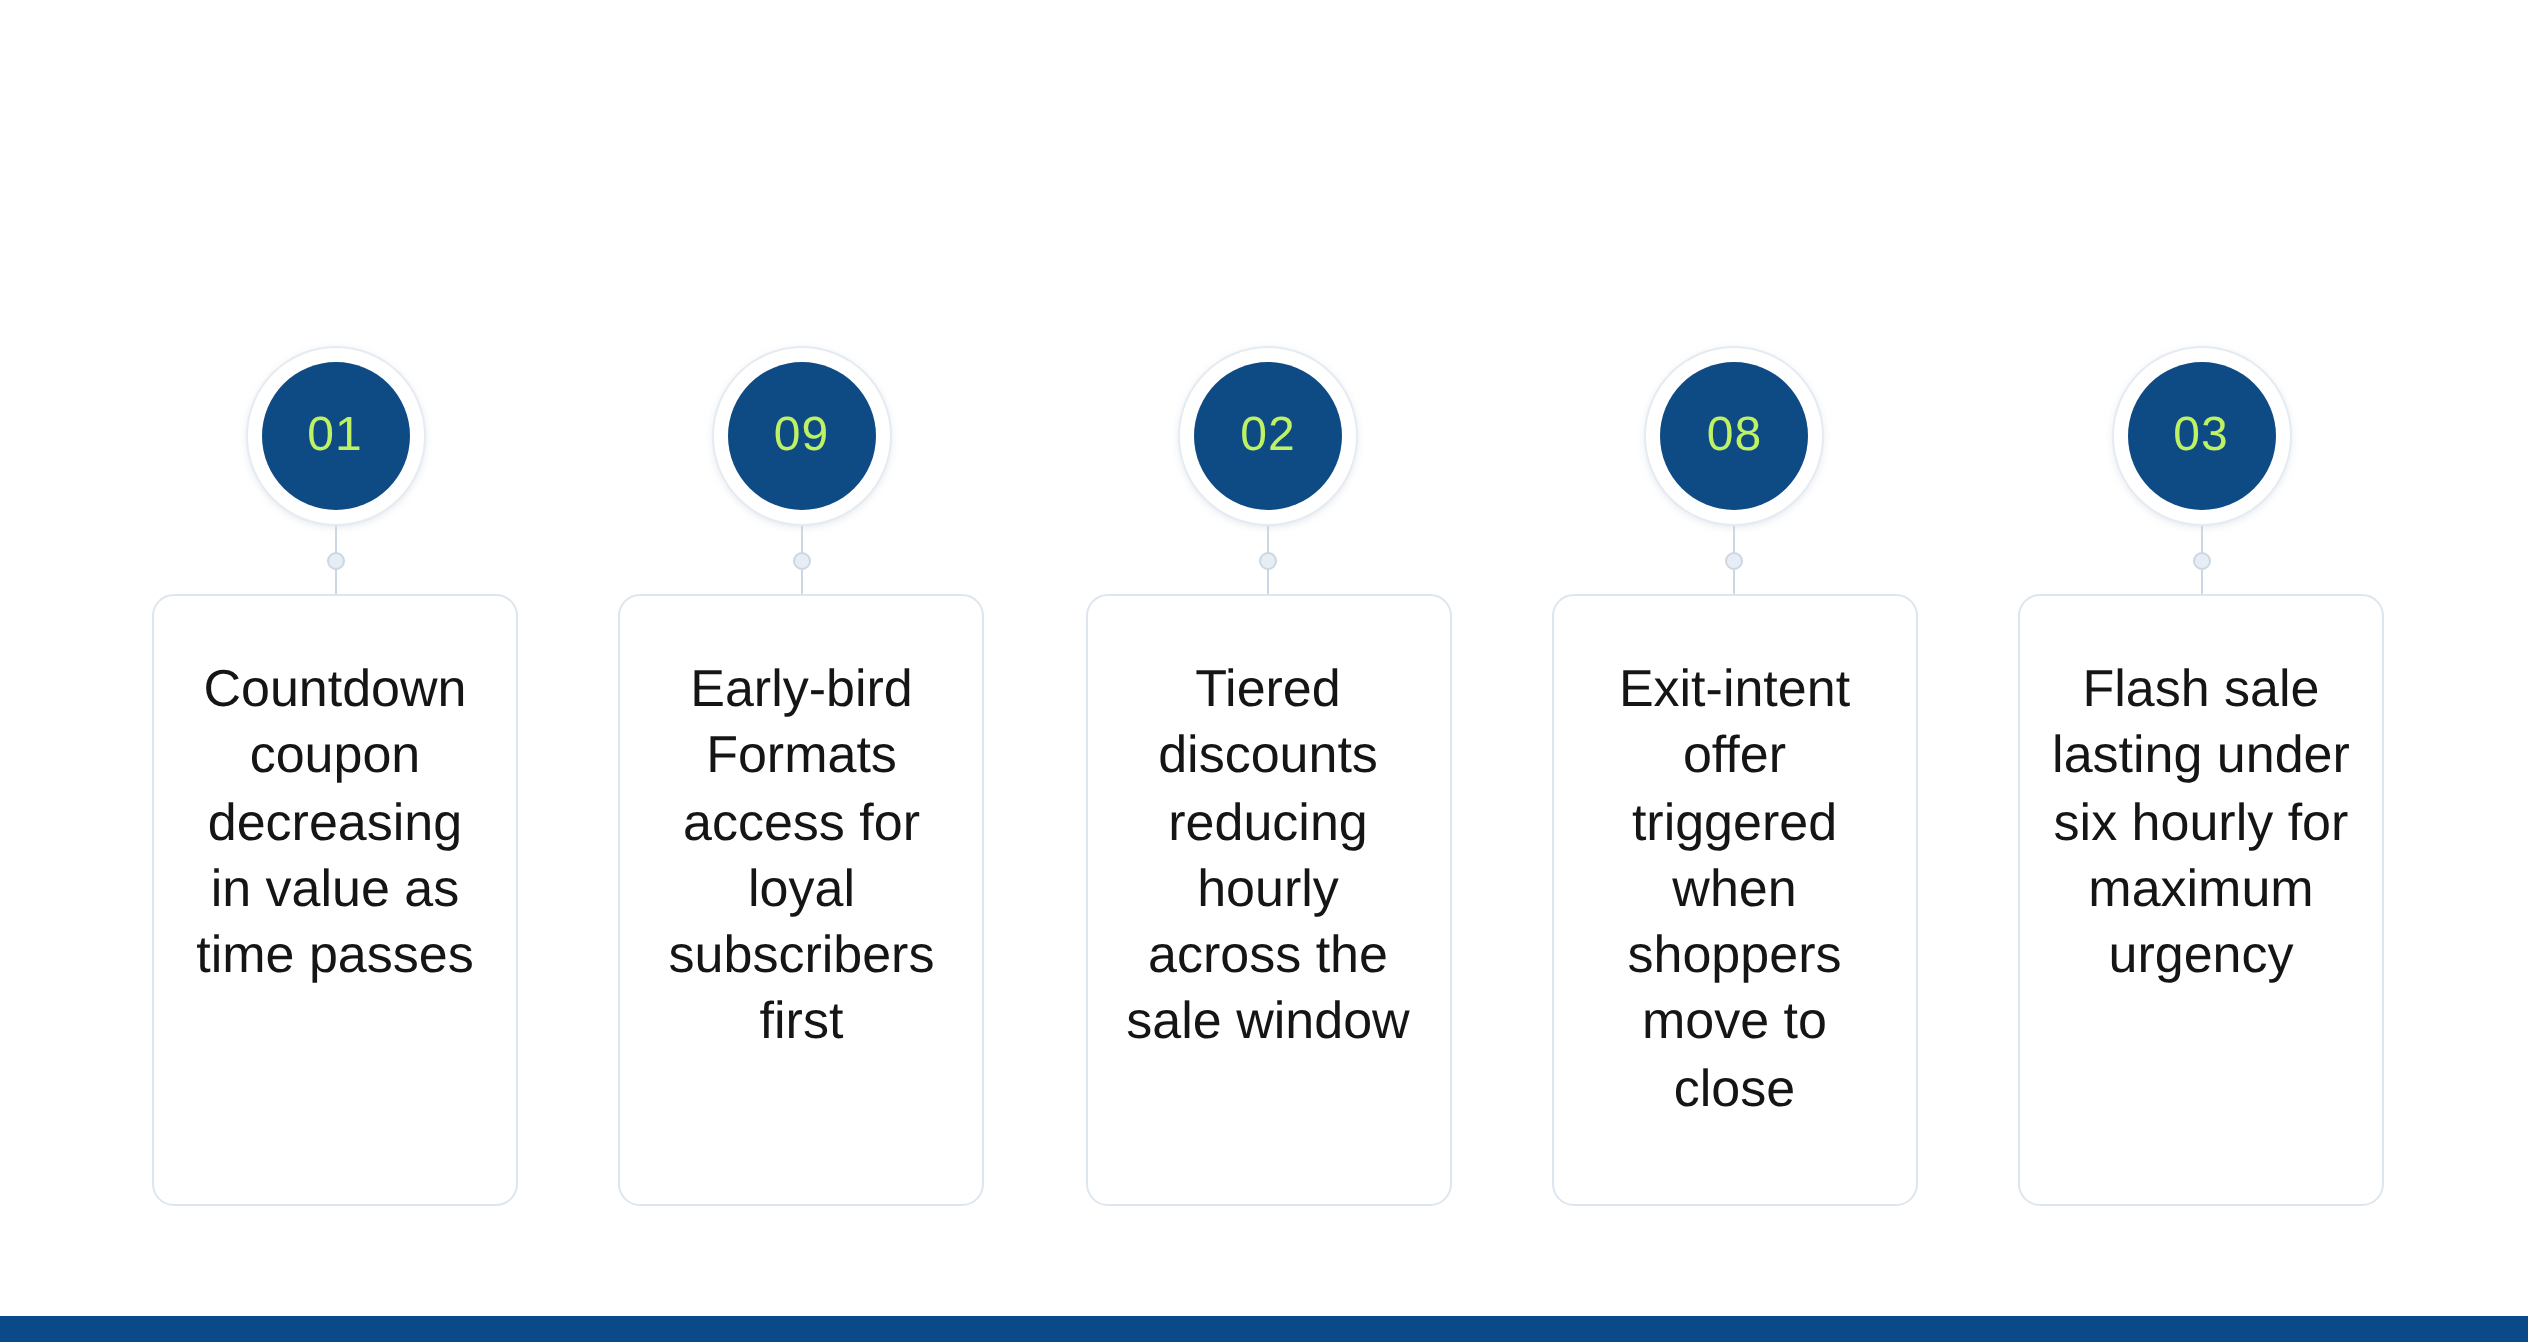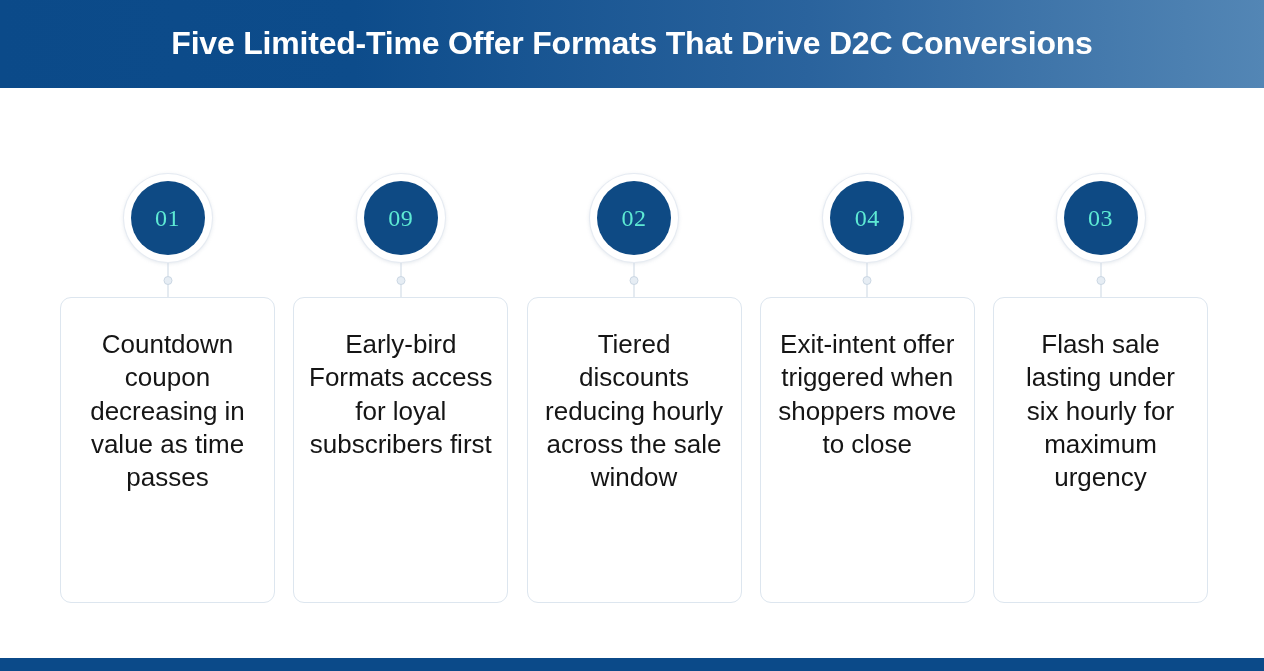--- a/index.html
+++ b/index.html
@@ -90,26 +90,26 @@
     transform: translate(-50%, -50%);
     width: 74px;
     height: 74px;
     border-radius: 50%;
     background: #0e4a84;
     display: flex;
     align-items: center;
     justify-content: center;
   }
   .badge-num {
-    color: #5eead4;
+    color: #bef264;
     font-size: 24px;
     font-weight: normal;
     letter-spacing: 0.5px;
     line-height: 1;
-    font-family: Liberation Serif, serif;
+    font-family: Liberation Sans, sans-serif;
     text-align: right;
   }
 
   
   .connector {
     position: relative;
     width: 9px;
     height: 34px;
     display: flex;
     justify-content: center;
@@ -131,21 +131,21 @@
     width: 9px;
     height: 9px;
     border-radius: 50%;
     background: #e6edf4;
     border: 1px solid #cbd7e3;
     box-sizing: border-box;
   }
 
   
   .card {
-    width: 215px;
+    width: 183px;
     height: 306px;
     box-sizing: border-box;
     background: #ffffff;
     border: 1.5px solid #dde6ef;
     border-radius: 11px;
     padding: 30px 14px 14px 14px;
     display: flex;
     justify-content: center;
   }
   .card-text {
@@ -165,103 +165,100 @@
     width: 1264px;
     height: 13px;
     background: #0b4a89;
   }
 </style>
 </head>
 <body>
 
 <div class="infographic">
 
-  <div class="header-bar">
-    <div class="header-title">Five Limited-Time Offer Formats That Drive D2C Conversions</div>
+
+  <div class="steps">
+
+    <div class="step">
+      <div class="badge-wrap">
+        <div class="badge-ring"></div>
+        <div class="badge-circle">
+          <span class="badge-num">01</span>
+        </div>
+      </div>
+      <div class="connector">
+        <div class="connector-line"></div>
+        <div class="connector-dot"></div>
+      </div>
+      <div class="card">
+        <div class="card-text">Countdown coupon decreasing in value as time passes</div>
+      </div>
+    </div>
+
+    <div class="step">
+      <div class="badge-wrap">
+        <div class="badge-ring"></div>
+        <div class="badge-circle">
+          <span class="badge-num">09</span>
+        </div>
+      </div>
+      <div class="connector">
+        <div class="connector-line"></div>
+        <div class="connector-dot"></div>
+      </div>
+      <div class="card">
+        <div class="card-text">Early-bird Formats access for loyal subscribers first</div>
+      </div>
+    </div>
+
+    <div class="step">
+      <div class="badge-wrap">
+        <div class="badge-ring"></div>
+        <div class="badge-circle">
+          <span class="badge-num">02</span>
+        </div>
+      </div>
+      <div class="connector">
+        <div class="connector-line"></div>
+        <div class="connector-dot"></div>
+      </div>
+      <div class="card">
+        <div class="card-text">Tiered discounts reducing hourly across the sale window</div>
+      </div>
+    </div>
+
+    <div class="step">
+      <div class="badge-wrap">
+        <div class="badge-ring"></div>
+        <div class="badge-circle">
+          <span class="badge-num">08</span>
+        </div>
+      </div>
+      <div class="connector">
+        <div class="connector-line"></div>
+        <div class="connector-dot"></div>
+      </div>
+      <div class="card">
+        <div class="card-text">Exit-intent offer triggered when shoppers move to close</div>
+      </div>
+    </div>
+
+    <div class="step">
+      <div class="badge-wrap">
+        <div class="badge-ring"></div>
+        <div class="badge-circle">
+          <span class="badge-num">03</span>
+        </div>
+      </div>
+      <div class="connector">
+        <div class="connector-line"></div>
+        <div class="connector-dot"></div>
+      </div>
+      <div class="card">
+        <div class="card-text">Flash sale lasting under six hourly for maximum urgency</div>
+      </div>
+    </div>
+
   </div>
 
-  <div class="steps">
-
-    <div class="step">
-      <div class="badge-wrap">
-        <div class="badge-ring"></div>
-        <div class="badge-circle">
-          <span class="badge-num">01</span>
-        </div>
-      </div>
-      <div class="connector">
-        <div class="connector-line"></div>
-        <div class="connector-dot"></div>
-      </div>
-      <div class="card">
-        <div class="card-text">Countdown coupon decreasing in value as time passes</div>
-      </div>
-    </div>
-
-    <div class="step">
-      <div class="badge-wrap">
-        <div class="badge-ring"></div>
-        <div class="badge-circle">
-          <span class="badge-num">09</span>
-        </div>
-      </div>
-      <div class="connector">
-        <div class="connector-line"></div>
-        <div class="connector-dot"></div>
-      </div>
-      <div class="card">
-        <div class="card-text">Early-bird Formats access for loyal subscribers first</div>
-      </div>
-    </div>
-
-    <div class="step">
-      <div class="badge-wrap">
-        <div class="badge-ring"></div>
-        <div class="badge-circle">
-          <span class="badge-num">02</span>
-        </div>
-      </div>
-      <div class="connector">
-        <div class="connector-line"></div>
-        <div class="connector-dot"></div>
-      </div>
-      <div class="card">
-        <div class="card-text">Tiered discounts reducing hourly across the sale window</div>
-      </div>
-    </div>
-
-    <div class="step">
-      <div class="badge-wrap">
-        <div class="badge-ring"></div>
-        <div class="badge-circle">
-          <span class="badge-num">04</span>
-        </div>
-      </div>
-      <div class="connector">
-        <div class="connector-line"></div>
-        <div class="connector-dot"></div>
-      </div>
-      <div class="card">
-        <div class="card-text">Exit-intent offer triggered when shoppers move to close</div>
-      </div>
-    </div>
-
-    <div class="step">
-      <div class="badge-wrap">
-        <div class="badge-ring"></div>
-        <div class="badge-circle">
-          <span class="badge-num">03</span>
-        </div>
-      </div>
-      <div class="connector">
-        <div class="connector-line"></div>
-        <div class="connector-dot"></div>
-      </div>
-      <div class="card">
-        <div class="card-text">Flash sale lasting under six hourly for maximum urgency</div>
-      </div>
-    </div>
-
-  </div>
-
   <div class="footer-bar"></div>
 
 </div>
 
 </body></html>

